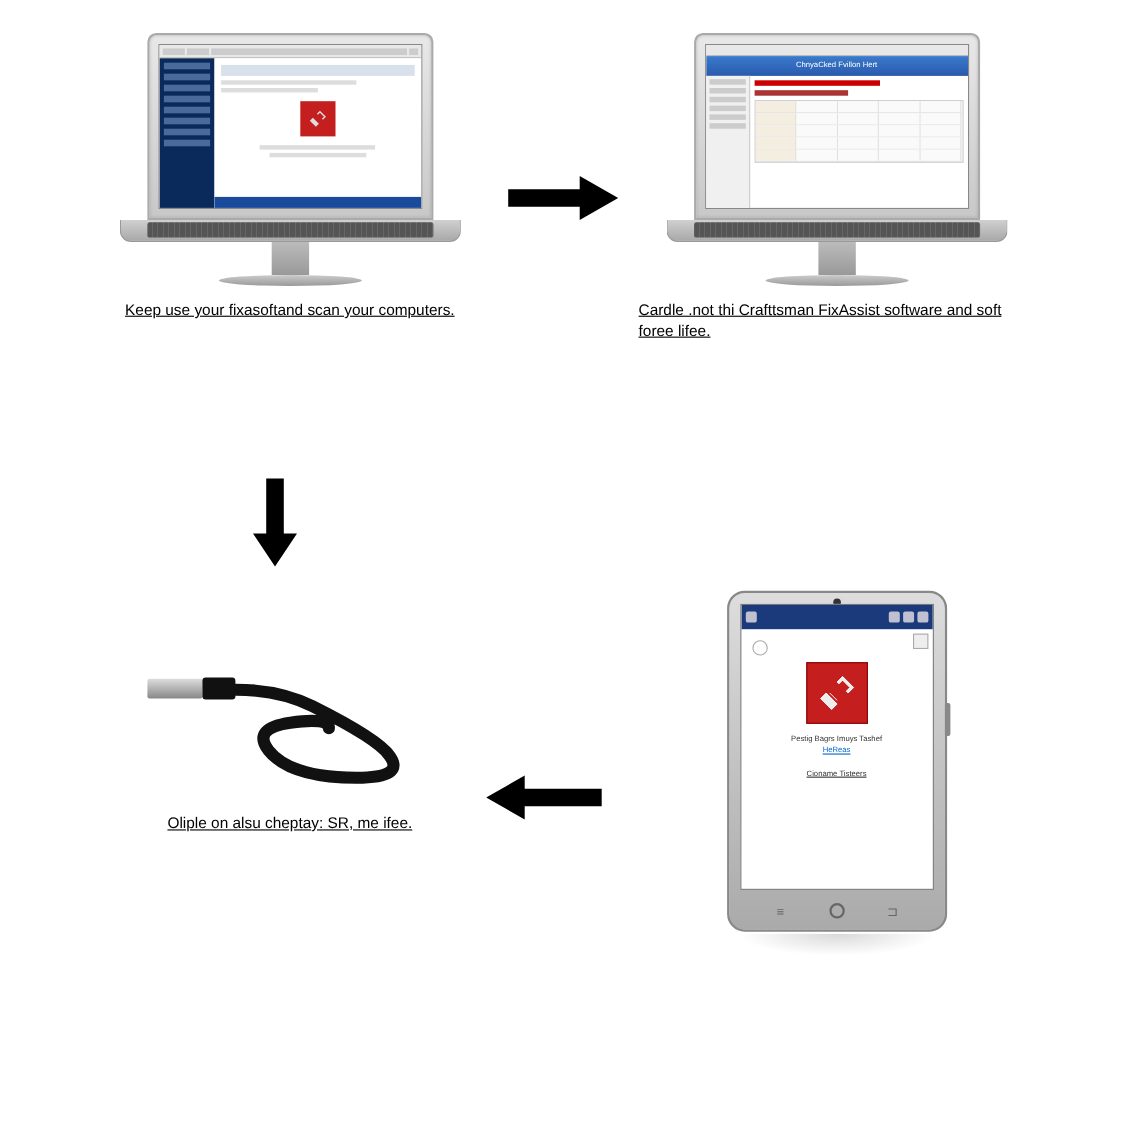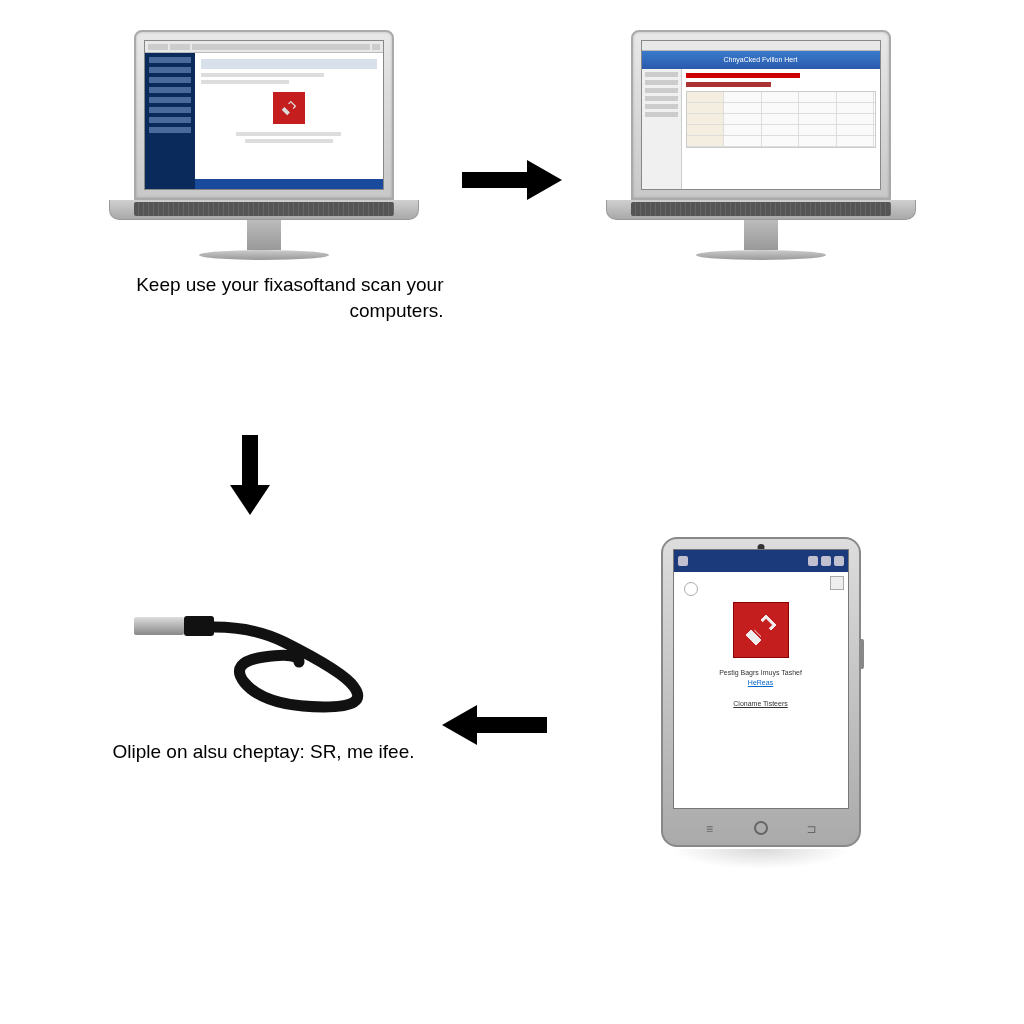--- a/index.html
+++ b/index.html
@@ -1,19 +1,19 @@
 <!DOCTYPE html>
 <html><head>
   <meta charset="utf-8">
   <style>
     * { margin: 0; padding: 0; box-sizing: border-box; }
     body { width: 1024px; height: 1024px; background: #fff; font-family: Verdana, sans-serif; position: relative; }
     .grid { display: grid; grid-template-columns: 1fr 1fr; grid-template-rows: 1fr 1fr; width: 100%; height: 100%; padding: 20px; gap: 10px; }
     .cell { display: flex; flex-direction: column; align-items: center; justify-content: flex-start; position: relative; padding: 10px; }
-    .caption { text-align: right; font-size: 19px; line-height: 1.35; color: #000; margin-top: 12px; max-width: 360px; }
+    .caption { text-align: left; font-size: 14px; line-height: 1.35; color: #000; margin-top: 12px; max-width: 360px; text-decoration: underline; }
     
     
     .laptop { width: 310px; display: flex; flex-direction: column; align-items: center; }
     .screen-bezel { width: 260px; height: 170px; background: linear-gradient(180deg,#e8e8e8,#c8c8c8); border: 2px solid #aaa; border-radius: 8px 8px 0 0; padding: 8px; box-shadow: inset 0 0 3px rgba(0,0,0,0.2); }
     .screen { width: 100%; height: 100%; background: #fff; border: 1px solid #888; position: relative; overflow: hidden; }
     .keyboard-base { width: 310px; height: 20px; background: linear-gradient(180deg,#d0d0d0,#a8a8a8); border-radius: 0 0 10px 10px; border: 1px solid #999; border-top: none; }
     .keyboard-keys { width: 260px; height: 14px; margin: 2px auto 0; background: repeating-linear-gradient(90deg,#555 0 4px,#666 4px 5px); border-radius: 2px; }
     .stand-neck { width: 34px; height: 30px; background: linear-gradient(180deg,#bbb,#999); }
     .stand-base { width: 130px; height: 10px; background: linear-gradient(180deg,#ccc,#999); border-radius: 50%; }
     
@@ -187,20 +187,21 @@
             </div>
           </div>
         </div>
       </div>
       <div class="keyboard-base">
           <div class="keyboard-keys"></div>
         </div>
       <div class="stand-neck"></div>
       <div class="stand-base"></div>
     </div>
+    <div class="caption">Cardle .not thi Crafttsman FixAssist software and soft foree lifee.</div>
   </div>
 
   <div class="cell">
     <div class="cable-wrap">
       <div class="usb-plug"></div>
       <svg class="cable-svg" viewBox="0 0 280 160">
         <path d="M90 60 Q 130 60 160 75 Q 220 105 230 120 Q 245 140 200 140 Q 140 140 120 115 Q 105 95 140 90 Q 175 85 175 95" fill="none" stroke="#111" stroke-width="11" stroke-linecap="round"></path>
       </svg>
     </div>
     <div class="caption" style="">Oliple on alsu cheptay: SR, me ifee.</div>

